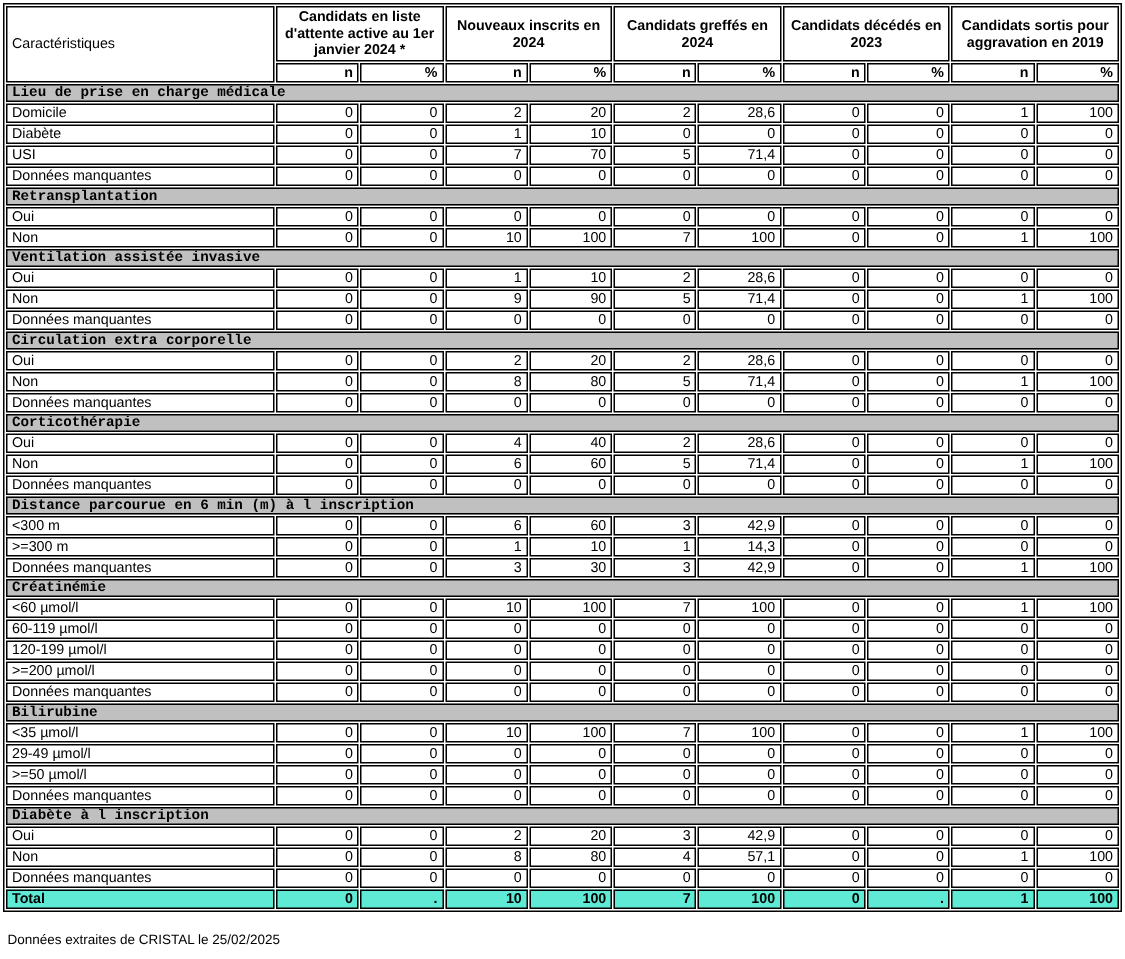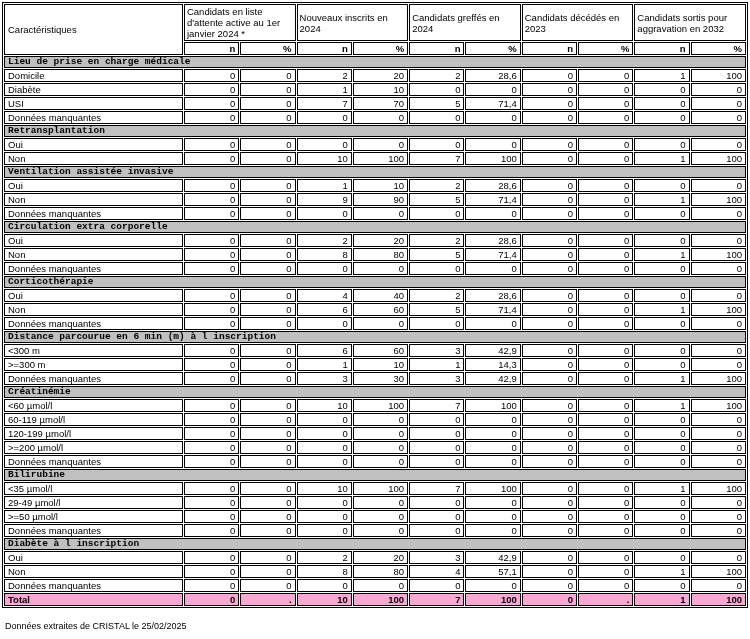--- a/index.html
+++ b/index.html
@@ -31,23 +31,23 @@
     background: #ffffff;
   }
   th.char-head {
     text-align: left;
     vertical-align: middle;
     font-weight: normal;
     white-space: normal;
   }
   th.group-head {
     height: 26px;
-    text-align: left;
+    text-align: center;
     vertical-align: middle;
-    font-weight: normal;
+    font-weight: bold;
     white-space: normal;
     padding: 1px 2px;
   }
   th.sub-head {
     height: 11px;
     text-align: right;
     font-weight: bold;
     white-space: nowrap;
   }
   td.lbl {
@@ -63,21 +63,21 @@
   tr.section td {
     background: #c0c0c0;
     font-weight: bold;
     text-align: left;
     height: 10px;
     line-height: 10px;
     white-space: nowrap;
     font-family: Liberation Mono, monospace;
   }
   tr.total td {
-    background: #f9a8d4;
+    background: #5eead4;
     font-weight: bold;
   }
   .footnotes {
     margin-top: 13px;
     padding-left: 3px;
   }
   .footnote {
     font-size: 9px;
     line-height: 11px;
     color: #000000;
@@ -103,21 +103,21 @@
       <col style="width:55px">
         <col style="width:55px">
     </colgroup>
     <thead>
       <tr>
         <th class="char-head" rowspan="2">Caractéristiques</th>
         <th class="group-head" colspan="2">Candidats en liste d'attente active au 1er janvier 2024 *</th>
         <th class="group-head" colspan="2">Nouveaux inscrits en 2024</th>
         <th class="group-head" colspan="2">Candidats greffés en 2024</th>
         <th class="group-head" colspan="2">Candidats décédés en 2023</th>
-        <th class="group-head" colspan="2">Candidats sortis pour aggravation en 2032</th>
+        <th class="group-head" colspan="2">Candidats sortis pour aggravation en 2019</th>
       </tr>
       <tr>
           <th class="sub-head">n</th>
           <th class="sub-head">%</th>
           <th class="sub-head">n</th>
           <th class="sub-head">%</th>
           <th class="sub-head">n</th>
           <th class="sub-head">%</th>
           <th class="sub-head">n</th>
           <th class="sub-head">%</th>

